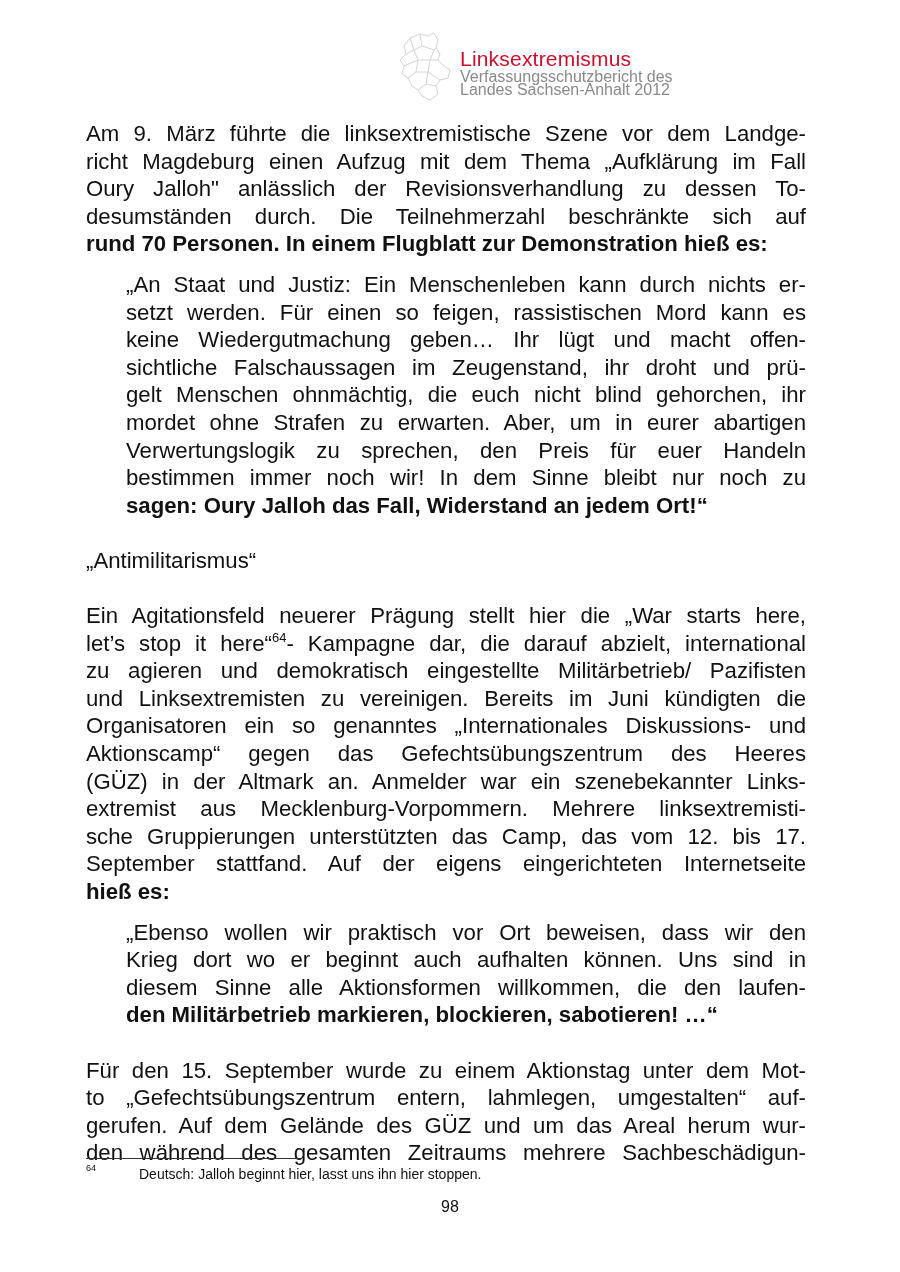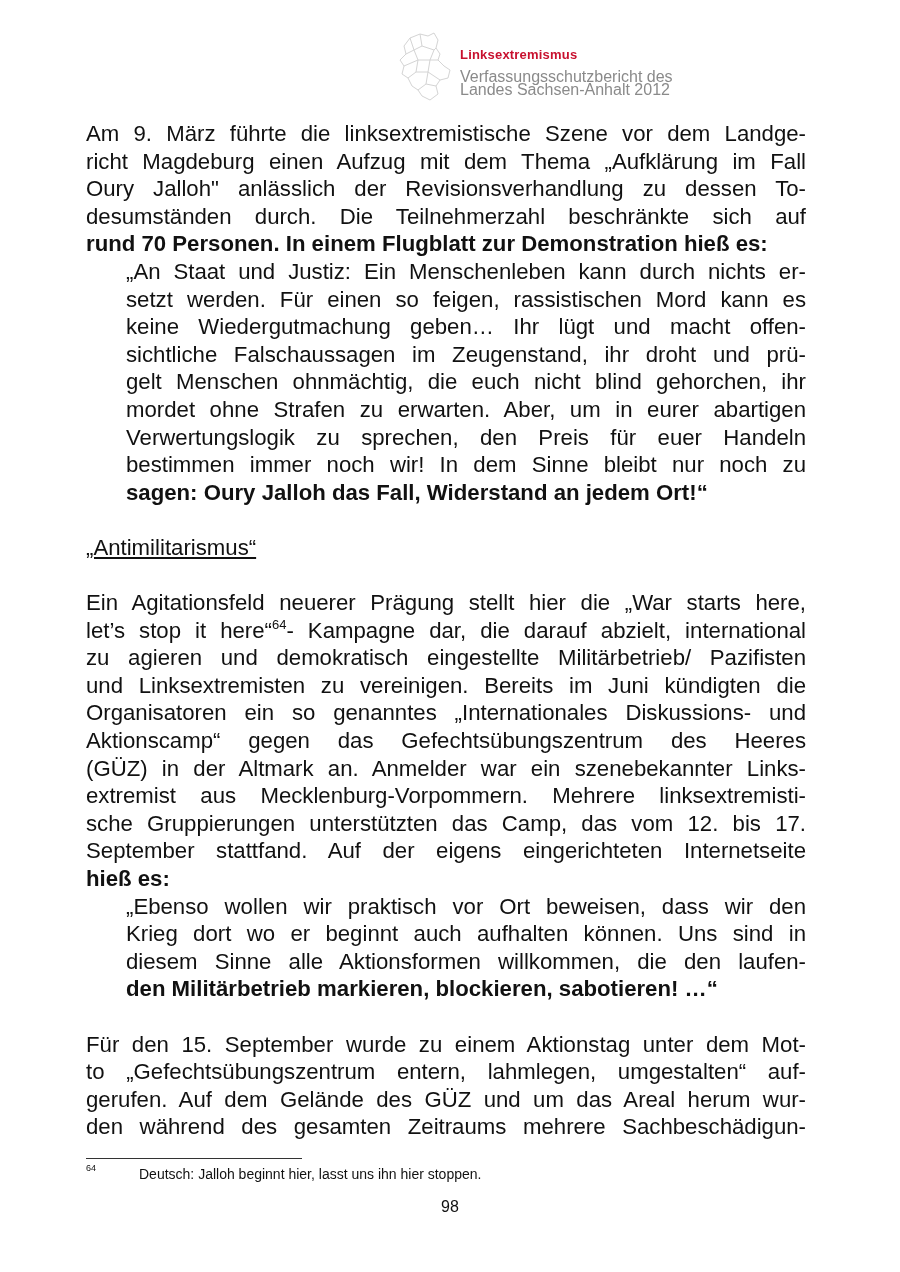--- a/index.html
+++ b/index.html
@@ -1,32 +1,32 @@
 <!DOCTYPE html>
 <html><head>
 <meta charset="utf-8">
 <style>
   html, body { margin: 0; padding: 0; background: #ffffff; }
   body { width: 900px; height: 1272px; position: relative; overflow: hidden;
          font-family: "Liberation Sans", sans-serif; color: #111; }
   .header { position: absolute; left: 398px; top: 30px; width: 260px; height: 75px; }
   .logo-map { position: absolute; left: 0; top: 0; width: 56px; height: 72px; }
-  .header-title { position: absolute; left: 62px; top: 17px; font-size: 13px; font-weight: bold;
+  .header-title { position: absolute; left: 62px; top: 17px; font-size: 21px; font-weight: normal;
                   color: #c8102e; letter-spacing: 0.2px; white-space: nowrap; }
   .header-sub { position: absolute; left: 62px; font-size: 16px; color: #8a8a8a; white-space: nowrap; line-height: 14px; }
   .header-sub.l1 { top: 40px; }
   .header-sub.l2 { top: 53px; }
 
   .content { position: absolute; left: 86px; top: 120px; width: 720px; }
   .p { font-size: 22.2px; line-height: 27.6px; text-align: justify; margin: 0; transform-origin: left top; }
   .p .line { display: block; text-align: justify; text-align-last: justify; white-space: nowrap; }
   .p .line.last { text-align-last: left; font-weight: bold; }
-  .quote { margin-left: 40px; }
+  .quote { margin-left: 40px; margin-top: 13px; }
   .gap { height: 27.6px; }
-  .heading { font-size: 22.2px; line-height: 27.6px; text-decoration: underline; }
+  .heading { font-size: 22.2px; line-height: 27.6px; }
   sup { font-size: 13px; vertical-align: 9px; line-height: 0; }
 
   .fn-rule { position: absolute; left: 86px; top: 1158px; width: 216px; height: 1px; background: #333; }
   .fn { position: absolute; left: 86px; top: 1163px; width: 700px; font-size: 14px; }
   .fn-num { position: absolute; left: 0; top: 0; font-size: 9px; }
   .fn-text { position: absolute; left: 53px; top: 3px; white-space: nowrap; }
   .page-num { position: absolute; left: 0; width: 900px; top: 1198px; text-align: center; font-size: 16px; }
 </style>
 </head>
 <body>

